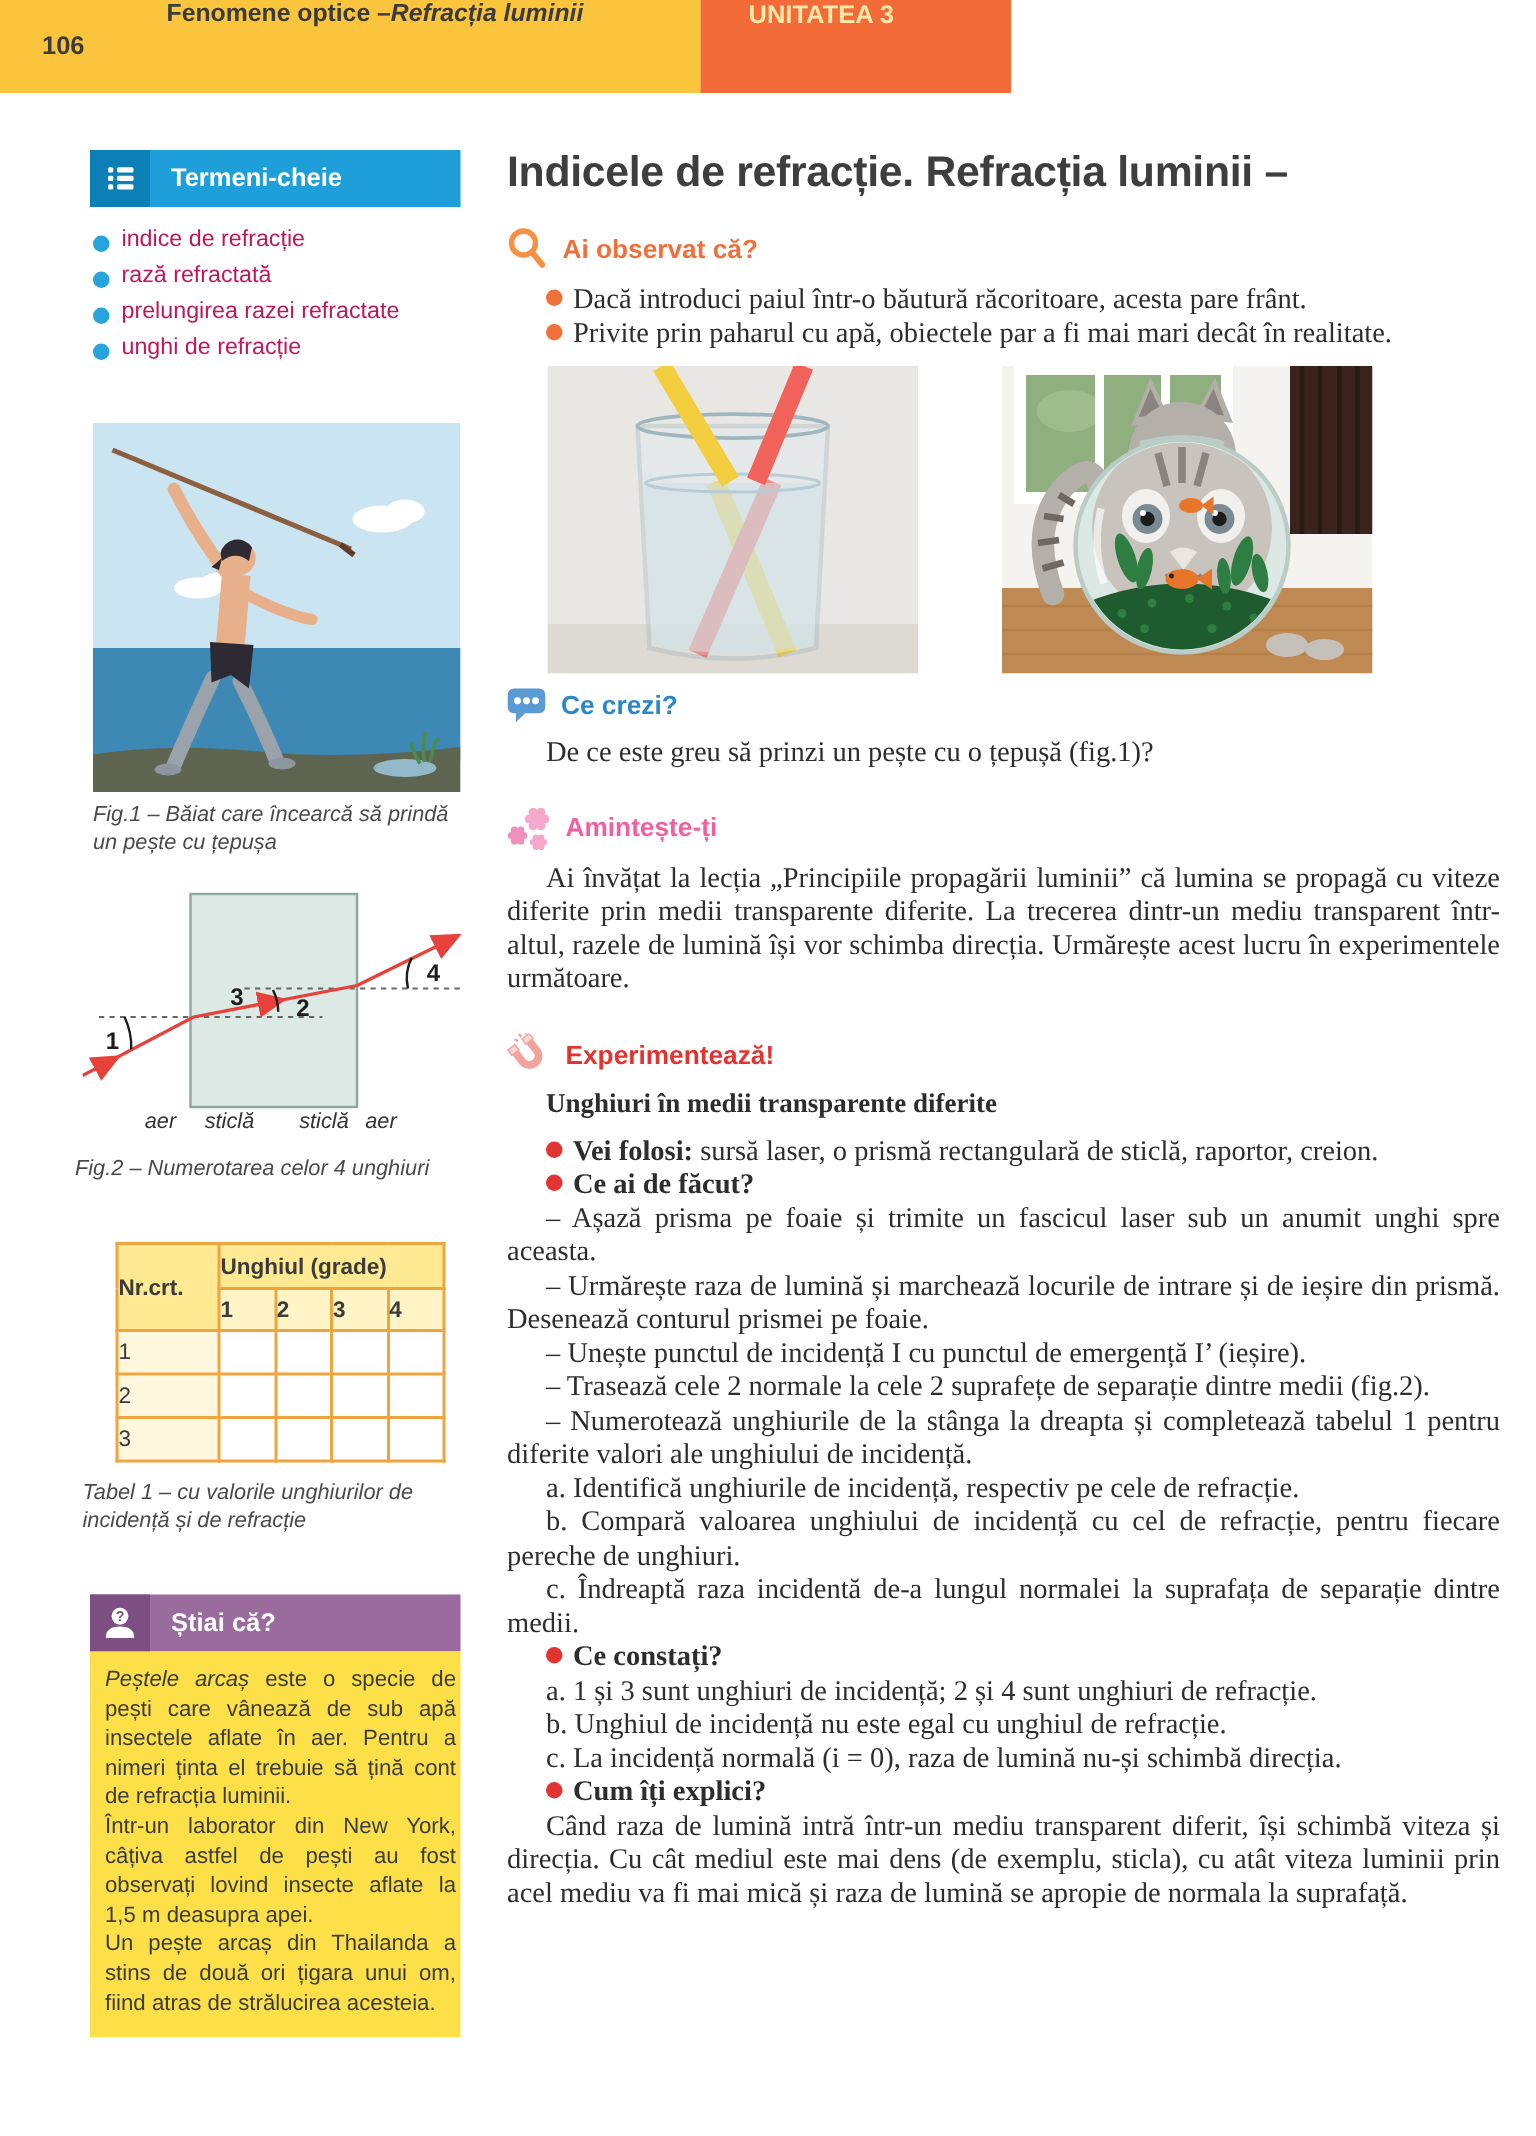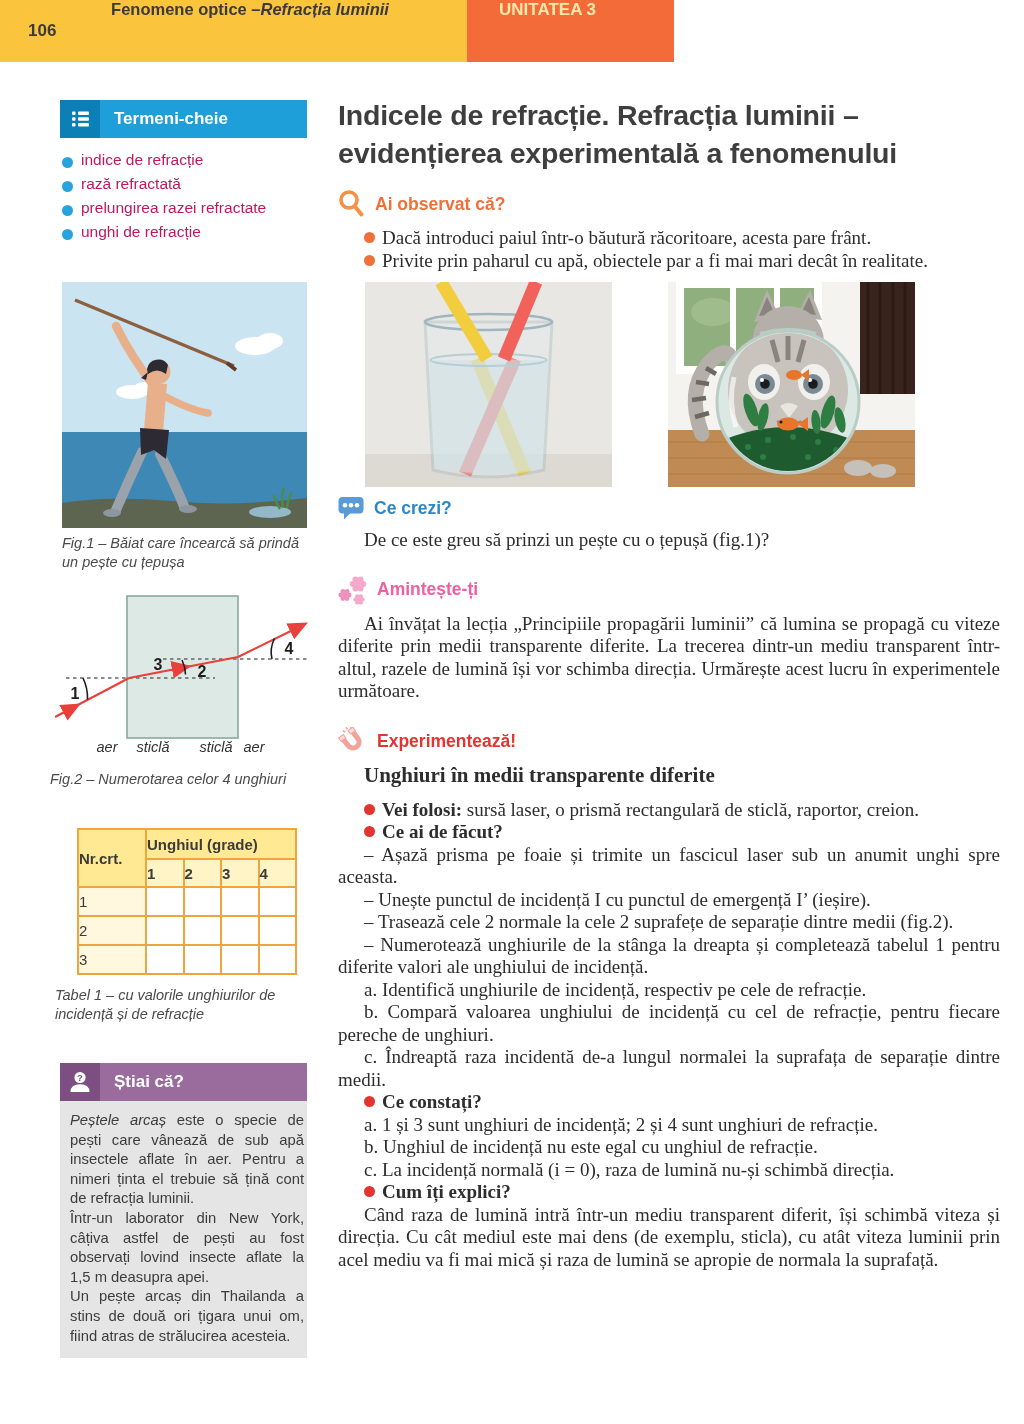--- a/index.html
+++ b/index.html
@@ -26,21 +26,21 @@
   .terms-head .ic{background:#0C80B6}
   .know-head{left:60px;top:1063px;background:#9A6B9D}
   .know-head .ic{background:#7D4E82}
 
   .terms-list{position:absolute;left:62px;top:152px;width:250px}
   .terms-list .it{display:flex;align-items:flex-end;margin-bottom:8.5px;
                   font-size:15.5px;color:#be185d;line-height:15.5px}
   .terms-list .dot{width:11px;height:11px;border-radius:50%;background:#29A3DC;
                    flex:none;margin:2px 8px 0 0}
 
-  .know-body{position:absolute;left:60px;top:1101px;width:247px;background:#e5e5e5;
+  .know-body{position:absolute;left:60px;top:1101px;width:247px;background:#fde047;
              padding:10px 3px 12px 10px;font-size:14.8px;line-height:19.6px;color:#3c3c3c;
              text-align:justify}
   .know-body i{font-style:italic}
 
   .caption{position:absolute;font-style:italic;font-size:14.5px;line-height:19px;
            color:#4a4a4a;}
 
   figure{position:absolute}
   figure svg{display:block}
 
@@ -69,21 +69,21 @@
 
   .t{font-family:"Liberation Serif",serif;font-size:19px;line-height:22.5px;
      color:#2d2d2d;text-align:justify}
   .ind{text-indent:26px}
   .mt8{margin-top:8px}
   .odot,.rdot{display:inline-block;width:11px;height:11px;border-radius:50%;
               margin:0 7px 1px 0;vertical-align:baseline}
   .odot{background:#F0703A}
   .rdot{background:#E23430}
   .photos{display:flex;gap:56px;margin:10px 0 0 27px}
-  .sub-t{font-family:"Liberation Serif",serif;font-size:21px;font-weight:700;
+  .sub-t{font-family:"Liberation Serif",serif;font-size:18px;font-weight:700;
          color:#2d2d2d;margin:6px 0 0 26px}
   .uses{margin-top:11px}
 </style>
 </head>
 <body>
 
 <div class="page">
 
   <header>
     <div class="bar-yellow"></div>
@@ -255,21 +255,20 @@
   <div class="know-body">
     <p><i>Peștele arcaș</i><span> este o specie de pești care vânează de sub apă insectele aflate în aer. Pentru a nimeri ținta el trebuie să țină cont de refracția luminii.</span></p>
     <p>Într-un laborator din New York, câțiva astfel de pești au fost observați lovind insecte aflate la 1,5 m deasupra apei.</p>
     <p>Un pește arcaș din Thailanda a stins de două ori țigara unui om, fiind atras de strălucirea acesteia.</p>
   </div>
 
   <main class="main">
 
     <h1>
       <span>Indicele de refracție. Refracția luminii –</span><br>
-      <span>evidențierea experimentală a fenomenului</span>
     </h1>
 
     <div class="sec obs">
       <svg width="28" height="30" viewBox="0 0 28 30">
         <circle cx="11" cy="11" r="8" stroke="#F59045" stroke-width="3.6" fill="none"></circle>
         <line x1="17" y1="17.5" x2="23.5" y2="25.5" stroke="#F59045" stroke-width="4" stroke-linecap="round"></line>
       </svg>
       <span>Ai observat că?</span>
     </div>
 
@@ -421,20 +420,21 @@
       </svg>
       <span>Experimentează!</span>
     </div>
 
     <h3 class="sub-t">Unghiuri în medii transparente diferite</h3>
 
     <p class="t ind uses"><span class="rdot"></span><b>Vei folosi:</b><span> sursă laser, o prismă rectangulară de sticlă, raportor, creion.</span></p>
     <p class="t ind"><span class="rdot"></span><b>Ce ai de făcut?</b></p>
 
     <p class="t ind">– Așază prisma pe foaie și trimite un fascicul laser sub un anumit unghi spre aceasta.</p>
+    <p class="t ind">– Urmărește raza de lumină și marchează locurile de intrare și de ieșire din prismă. Desenează conturul prismei pe foaie.</p>
     <p class="t ind">– Unește punctul de incidență I cu punctul de emergență I’ (ieșire).</p>
     <p class="t ind">– Trasează cele 2 normale la cele 2 suprafețe de separație dintre medii (fig.2).</p>
     <p class="t ind">– Numerotează unghiurile de la stânga la dreapta și completează tabelul 1 pentru diferite valori ale unghiului de incidență.</p>
     <p class="t ind">a. Identifică unghiurile de incidență, respectiv pe cele de refracție.</p>
     <p class="t ind">b. Compară valoarea unghiului de incidență cu cel de refracție, pentru fiecare pereche de unghiuri.</p>
     <p class="t ind">c. Îndreaptă raza incidentă de-a lungul normalei la suprafața de separație dintre medii.</p>
 
     <p class="t ind"><span class="rdot"></span><b>Ce constați?</b></p>
     <p class="t ind">a. 1 și 3 sunt unghiuri de incidență; 2 și 4 sunt unghiuri de refracție.</p>
     <p class="t ind">b. Unghiul de incidență nu este egal cu unghiul de refracție.</p>

